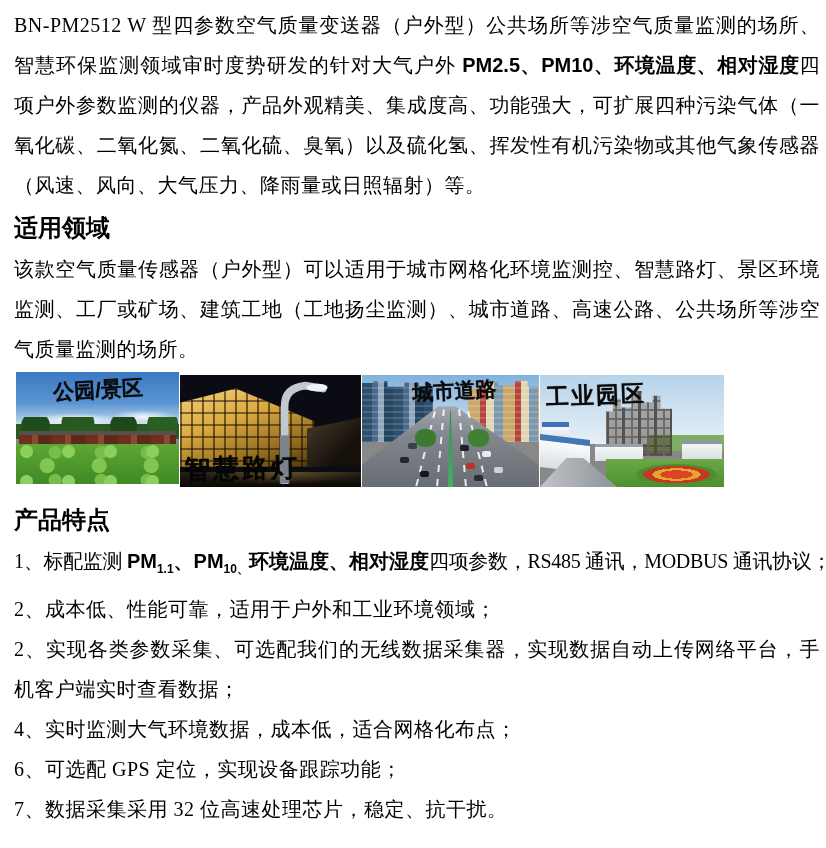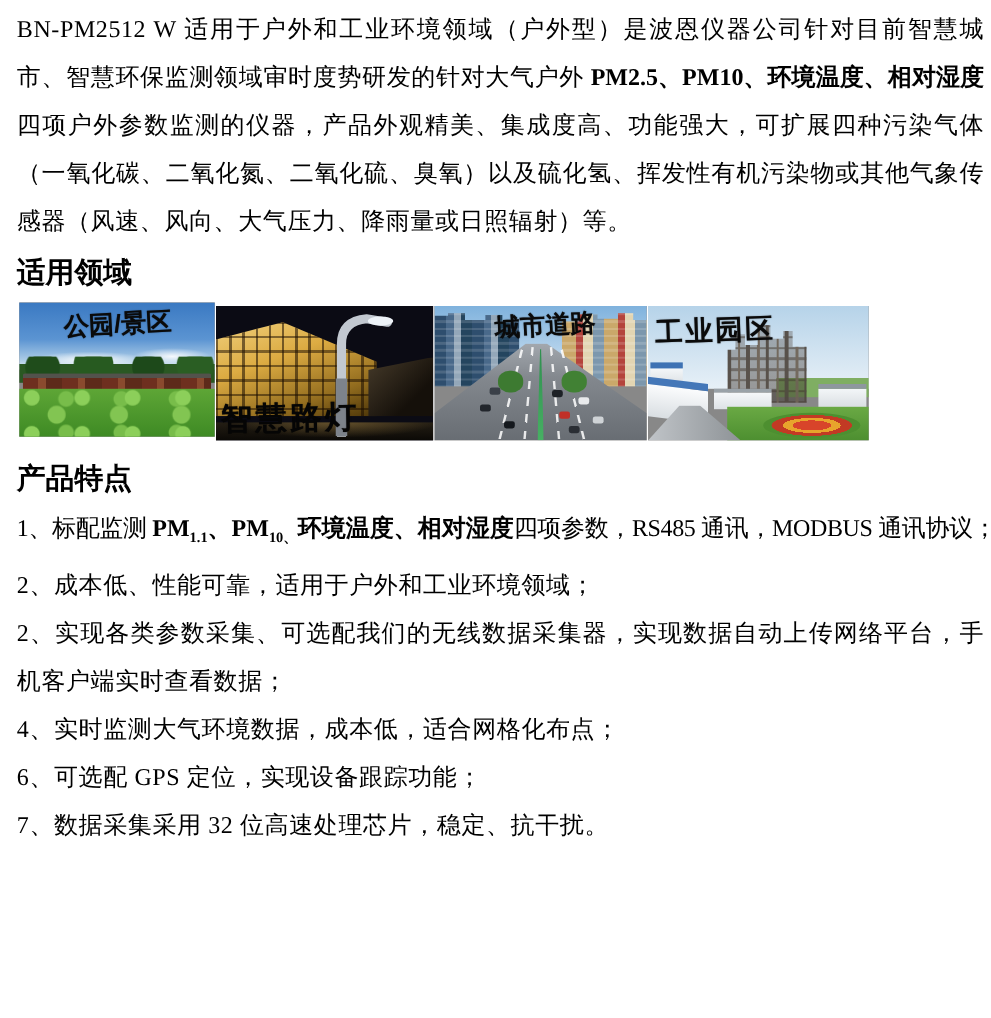--- a/index.html
+++ b/index.html
@@ -5,21 +5,21 @@
   html,body{margin:0;padding:0;}
   body{
     width:826px;height:848px;overflow:hidden;background:#ffffff;color:#000;
     font-family:"Liberation Serif","DejaVu Serif",serif;
   }
   .doc{padding:5px 6px 0 14px;width:806px;}
   .para{
     font-size:20px;line-height:40px;letter-spacing:0.5px;
     text-align:justify;margin:0;
   }
-  .hl{font-family:Liberation Serif, serif;font-weight:bold;letter-spacing:0;}
+  .hl{font-family:Liberation Sans, sans-serif;font-weight:bold;letter-spacing:0;}
   .hl sub{font-size:0.6em;}
   h2{
     font-family:"Liberation Sans","DejaVu Sans",sans-serif;
     font-size:24px;font-weight:bold;line-height:42px;margin:2px 0 0 0;
   }
   .one-line{white-space:nowrap;letter-spacing:-0.3px;}
   
   .gal{display:flex;gap:1px;margin:6px 0 12px 2px;}
   .card{position:relative;height:112px;overflow:hidden;flex:0 0 auto;background:#888;}
   .cap{
@@ -107,24 +107,25 @@
   .c4-flower{bottom:2%;right:4%;width:44%;height:19%;
     background:radial-gradient(ellipse at center,#d8442a 0 28%,#e8a42c 28% 42%,#c23a24 42% 58%,#4d8f30 59%);border-radius:50%;}
   .c4-road{bottom:0;left:0;width:42%;height:26%;background:linear-gradient(90deg,#c0c4c8,#8e9397);clip-path:polygon(34% 0,56% 0,100% 100%,0 100%);}
   .c4 .cap{top:5px;left:6px;font-size:23px;letter-spacing:2px;transform:rotate(-2deg);}
 </style>
 </head>
 <body>
 
 <main class="doc">
 
-  <p class="para"><span>BN-PM2512 W 适用于户外和工业环境领域（户外型）是波恩仪器公司针对目前智慧城市、智慧环保监测领域审时度势研发的针对大气户外 </span><b class="hl">PM2.5、PM10、环境温度、相对湿度</b><span>四项户外参数监测的仪器，产品外观精美、集成度高、功能强大，可扩展四种污染气体（一氧化碳、二氧化氮、二氧化硫、臭氧）以及硫化氢、挥发性有机污染物或其他气象传感器（风速、风向、大气压力、降雨量或日照辐射）等。</span></p>
+  <p class="para"><span>BN-PM2512 W 型四参数空气质量变送器（户外型）公共场所等涉空气质量监测的场所、智慧环保监测领域审时度势研发的针对大气户外 </span><b class="hl">PM2.5、PM10、环境温度、相对湿度</b><span>四项户外参数监测的仪器，产品外观精美、集成度高、功能强大，可扩展四种污染气体（一氧化碳、二氧化氮、二氧化硫、臭氧）以及硫化氢、挥发性有机污染物或其他气象传感器（风速、风向、大气压力、降雨量或日照辐射）等。</span></p>
 
   <h2>适用领域</h2>
 
+  <p class="para">该款空气质量传感器（户外型）可以适用于城市网格化环境监测控、智慧路灯、景区环境监测、工厂或矿场、建筑工地（工地扬尘监测）、城市道路、高速公路、公共场所等涉空气质量监测的场所。</p>
 
   <div class="gal">
 
     <figure class="card c1" style="margin:0;">
       <div class="layer c1-sky"></div>
       <div class="layer c1-cloud"></div>
       <div class="layer c1-cloud2"></div>
       <div class="layer c1-trees"></div>
       <div class="layer c1-pav"></div>
       <div class="layer c1-pond"></div>

